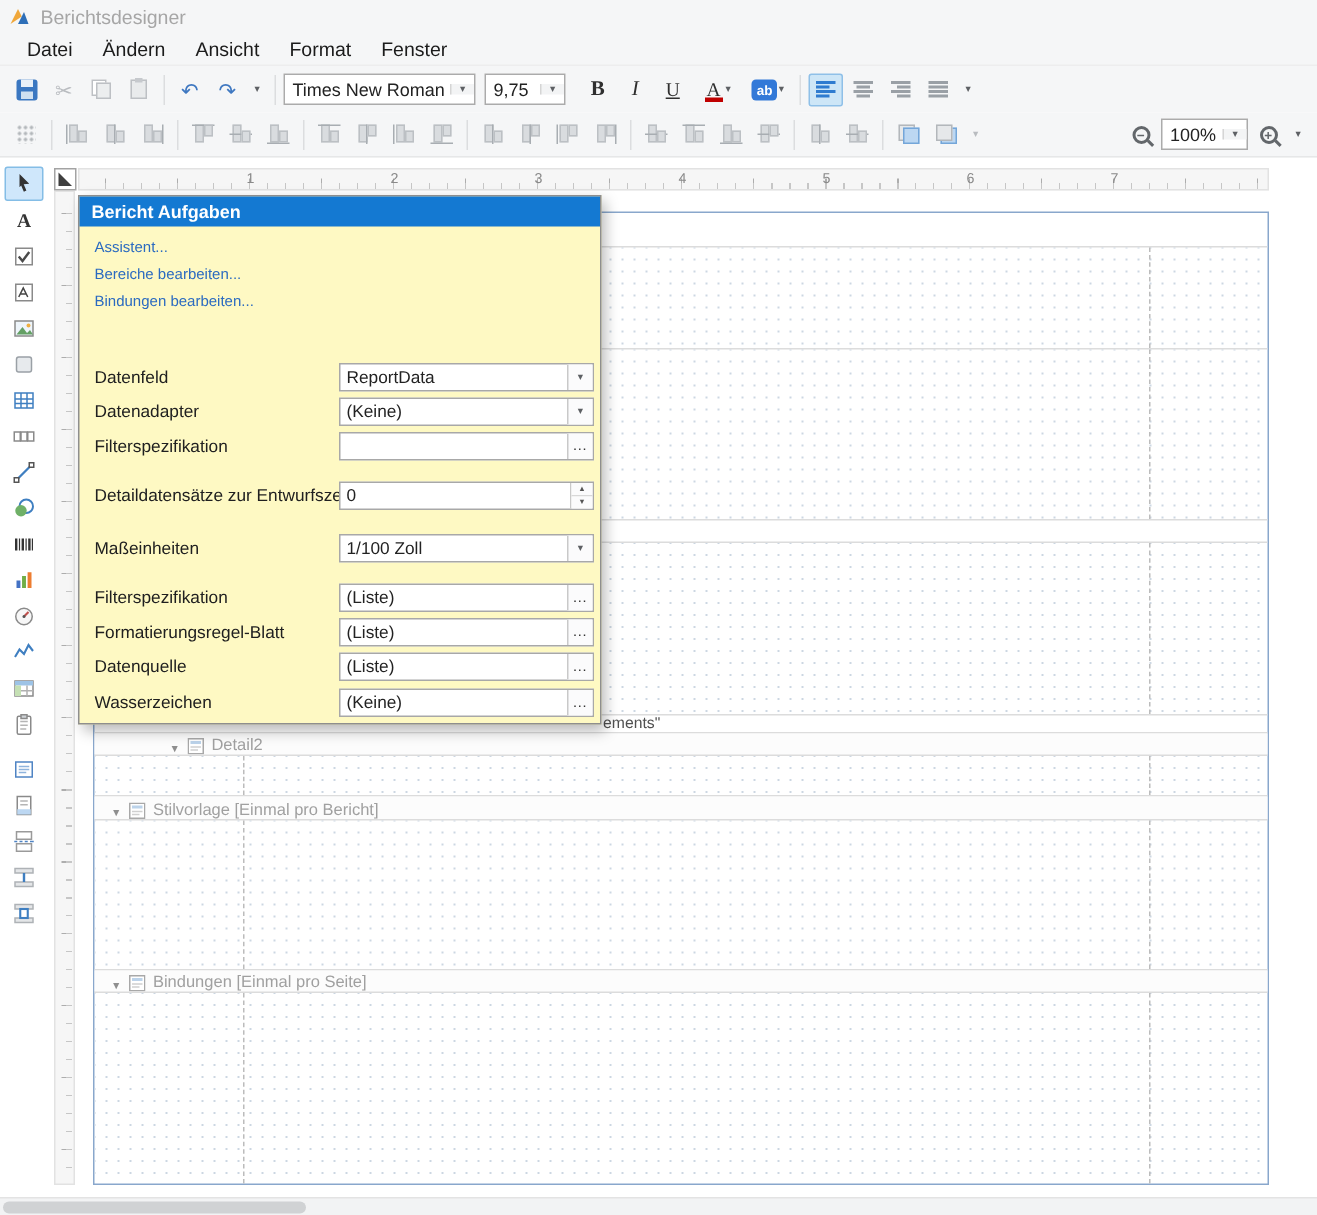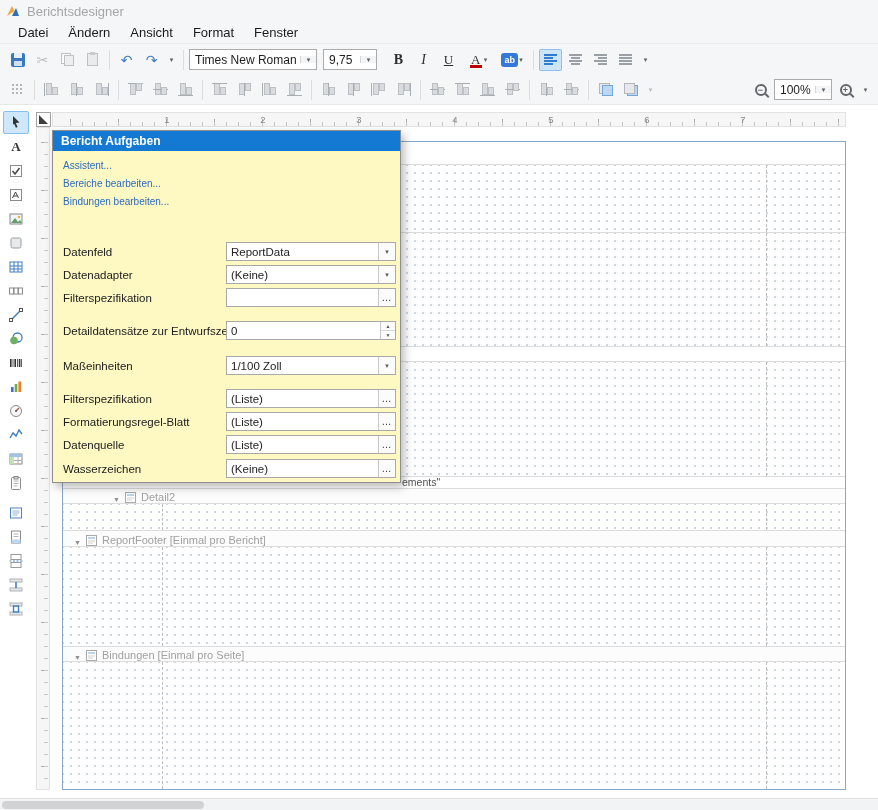--- a/index.html
+++ b/index.html
@@ -538,21 +538,21 @@
   <div class="hline" style="top:388px"></div>
 
   <div class="bandcap" style="top:389px;height:15px;padding-left:11px">
     <span class="tri">▼</span>
     <svg width="11" height="11">
         <rect x="0.5" y="0.5" width="10" height="10" fill="#fff" stroke="#a8a8a8"></rect>
         <rect x="2" y="2" width="7" height="2" fill="#bcd3ea"></rect>
         <rect x="2" y="5.5" width="7" height="1" fill="#cfcfcf"></rect>
         <rect x="2" y="7.5" width="5" height="1" fill="#cfcfcf"></rect>
       </svg>
-    <span>ReportFooter [Einmal pro Bericht]</span>
+    <span>Stilvorlage [Einmal pro Bericht]</span>
   </div>
   <div class="hline" style="top:404px"></div>
   <div class="dots" style="top:405px;height:99px">
       <span class="dv m1"></span>
       <span class="dv m2"></span>
     </div>
   <div class="hline" style="top:504px"></div>
 
   <div class="bandcap" style="top:505px;padding-left:11px">
     <span class="tri">▼</span>

